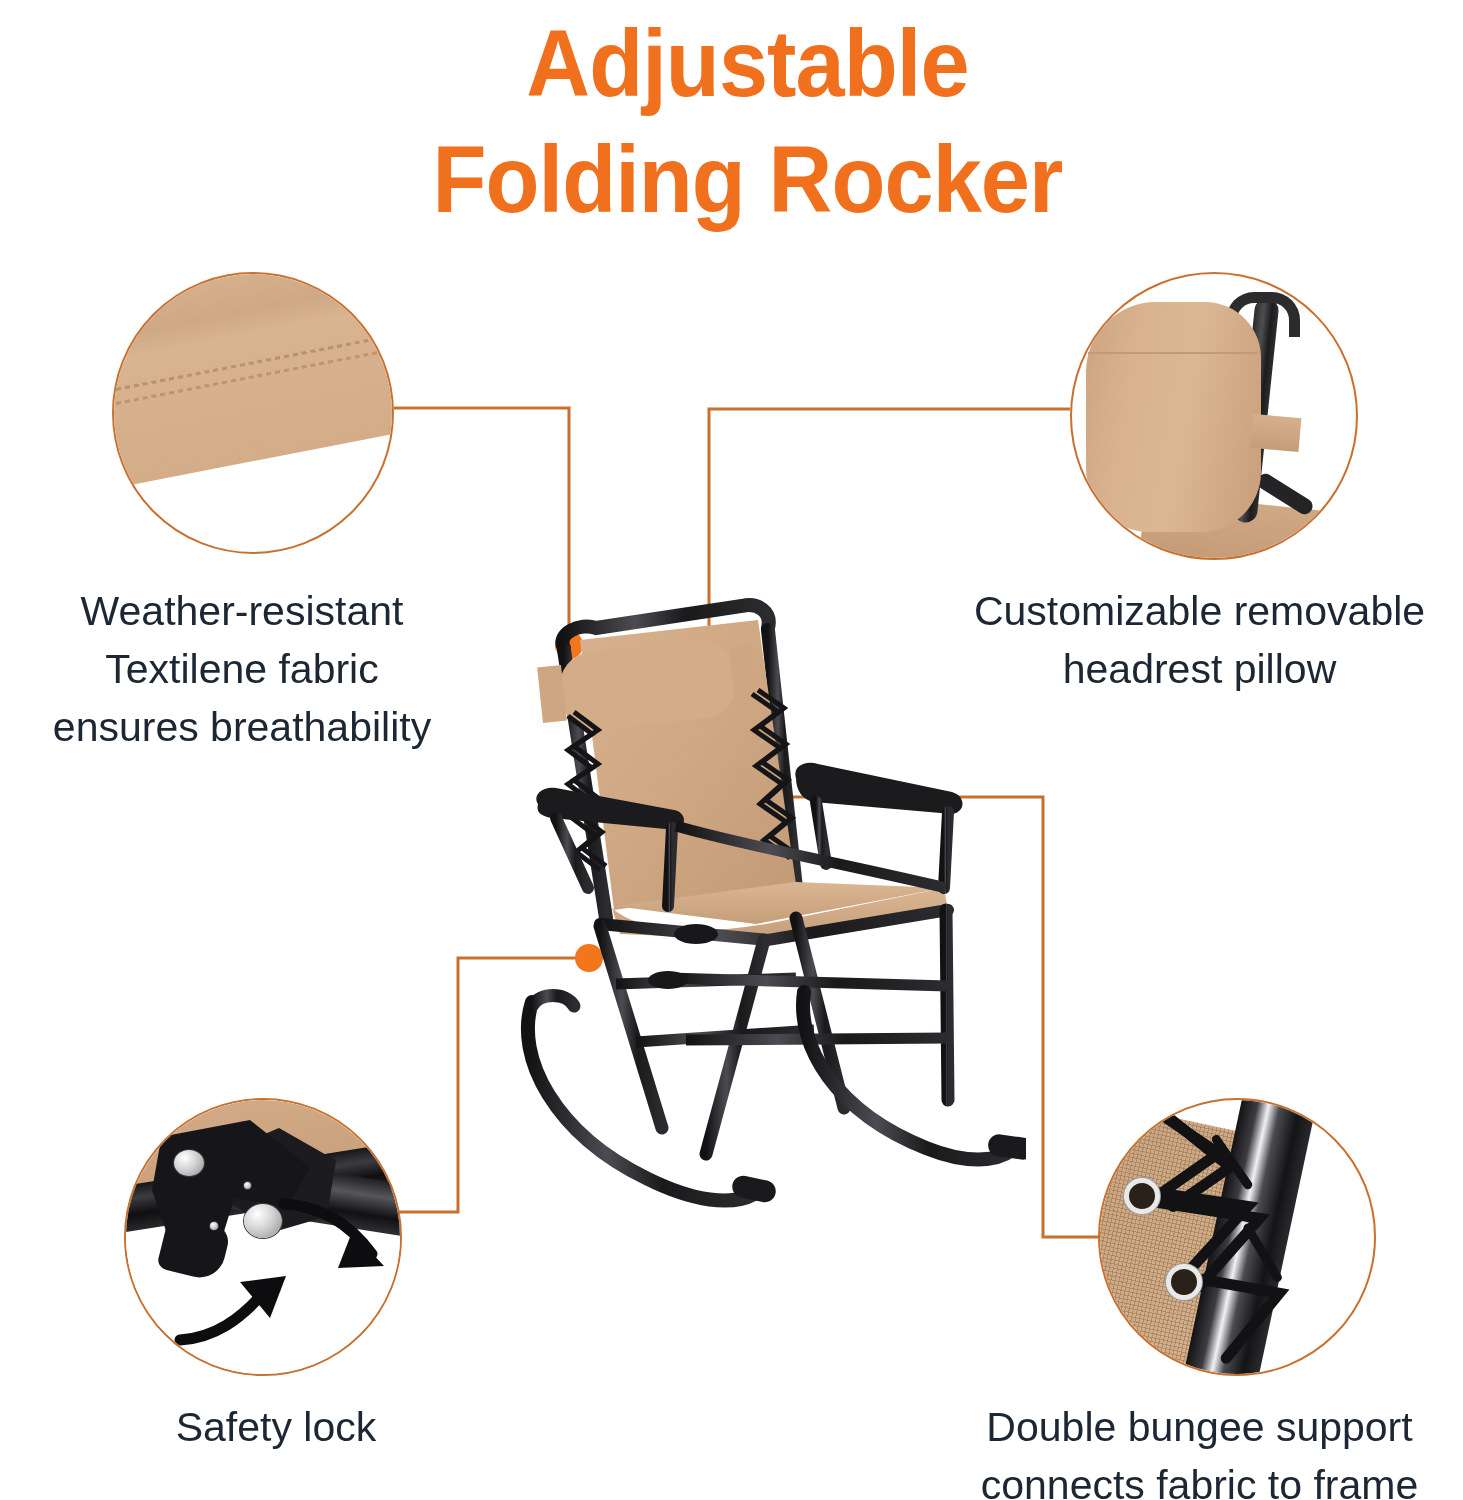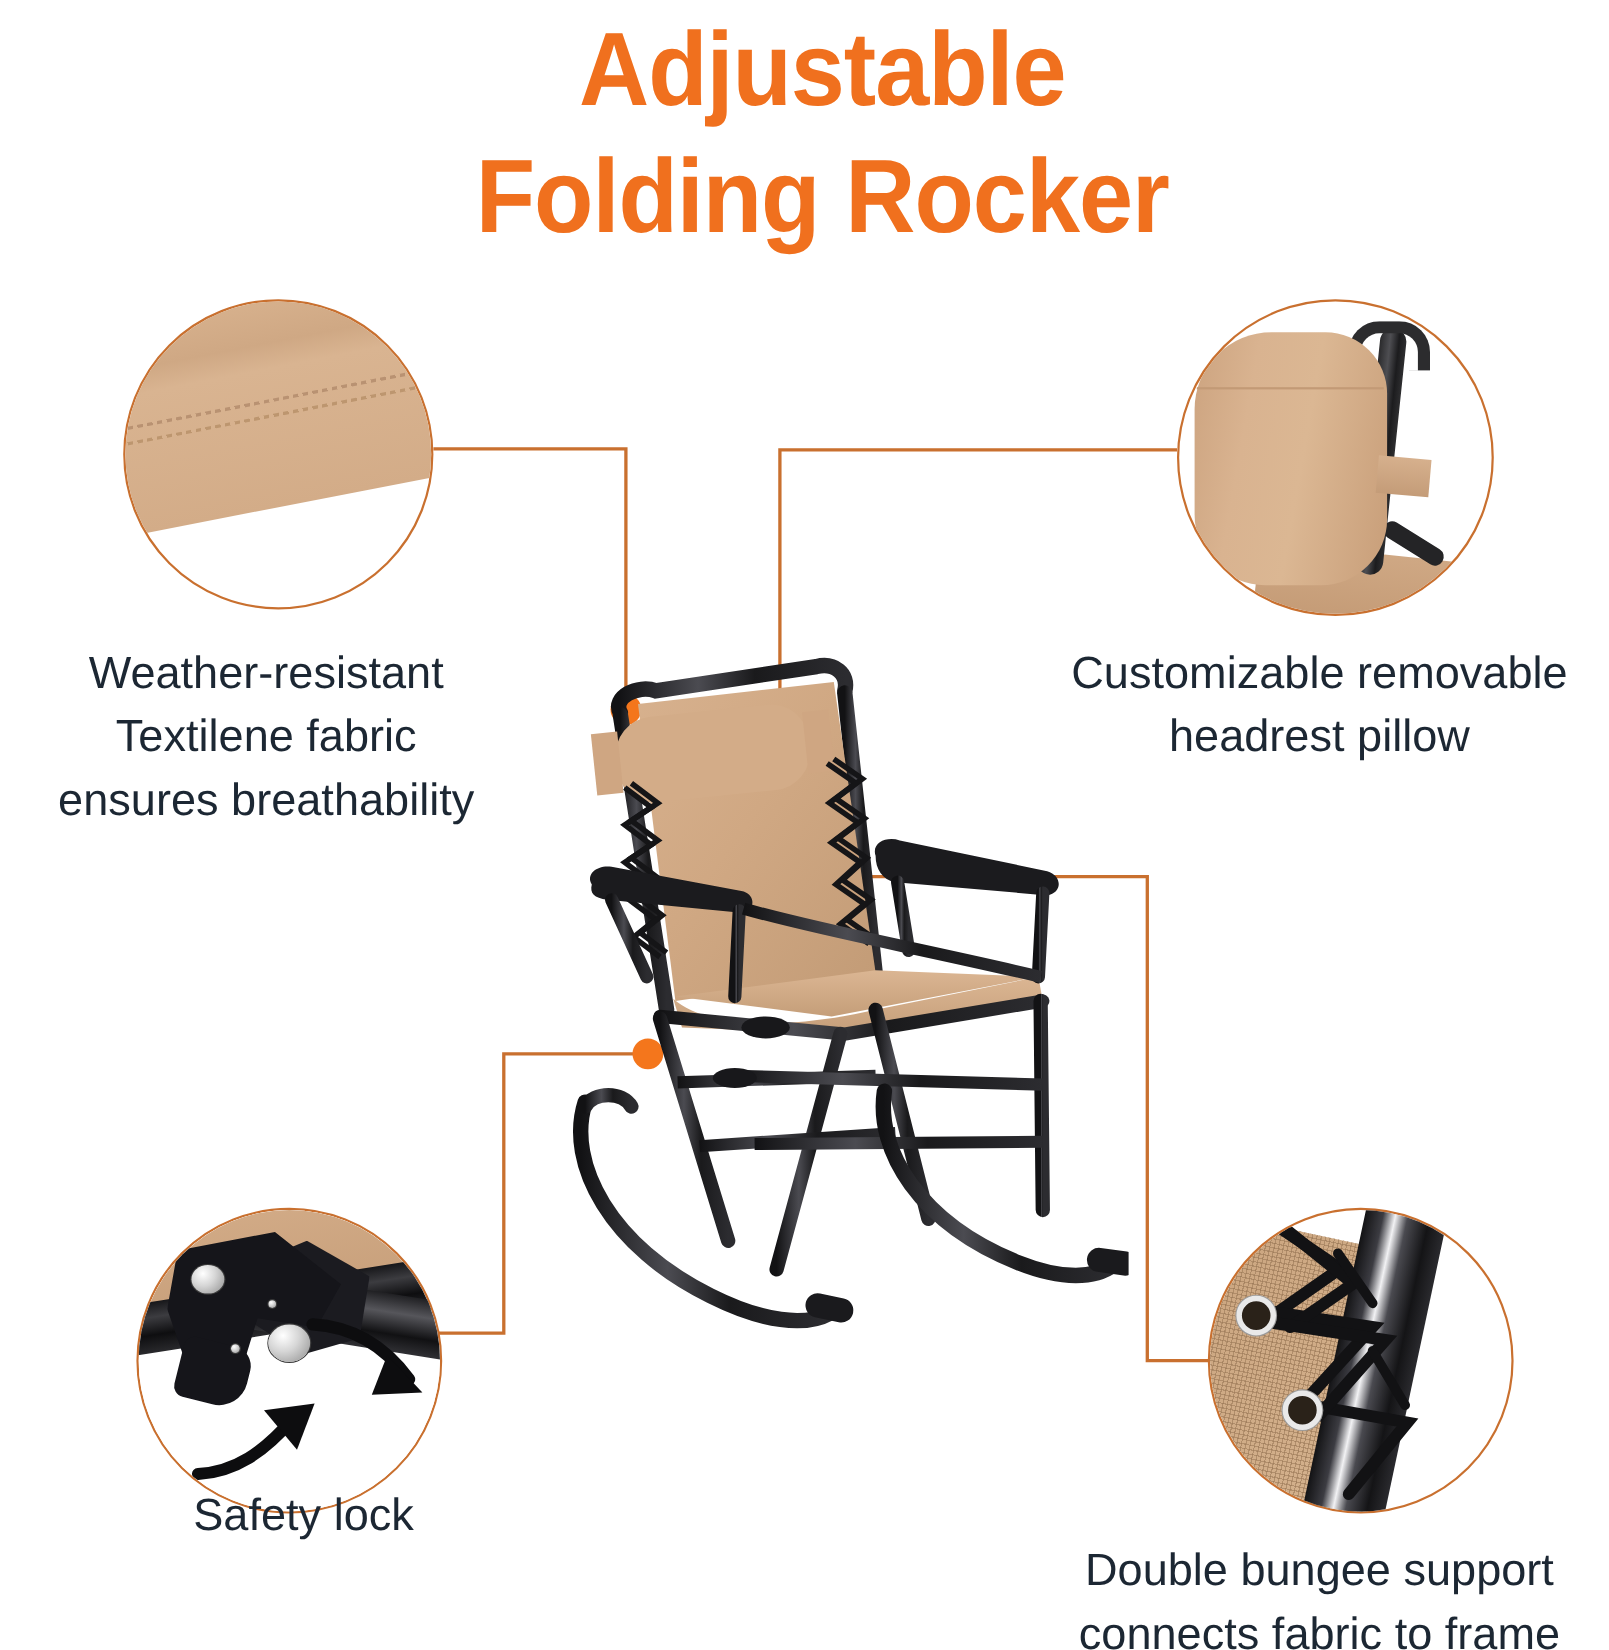--- a/index.html
+++ b/index.html
@@ -172,21 +172,21 @@
     position:absolute;
     color:#1C2733;
     font-size:41px;
     line-height:1.42;
     text-align:center;
     font-weight:400;
     white-space:pre-line;
   }
   #label-tl{left:-14px;  top:582px;  width:480px;}
   #label-tr{left:896px;  top:582px;  width:575px;}
-  #label-bl{left:60px;   top:1348px; width:400px;}
+  #label-bl{left:60px;   top:1398px; width:400px;}
   #label-br{left:896px;  top:1398px; width:575px;}
 
   
   #chair{position:absolute;left:480px;top:588px;width:530px;height:645px;}
 </style>
 </head>
 <body>
 
 <div id="stage">
 

